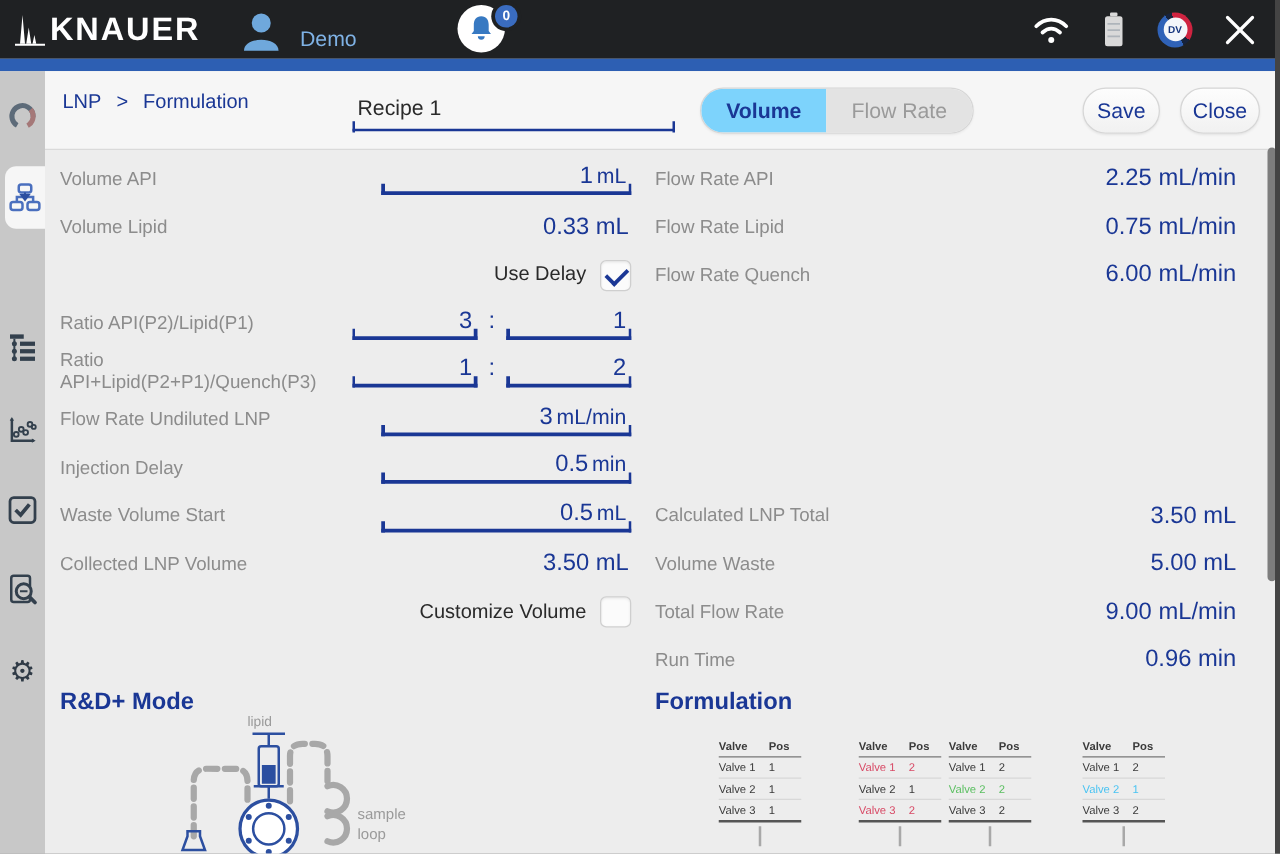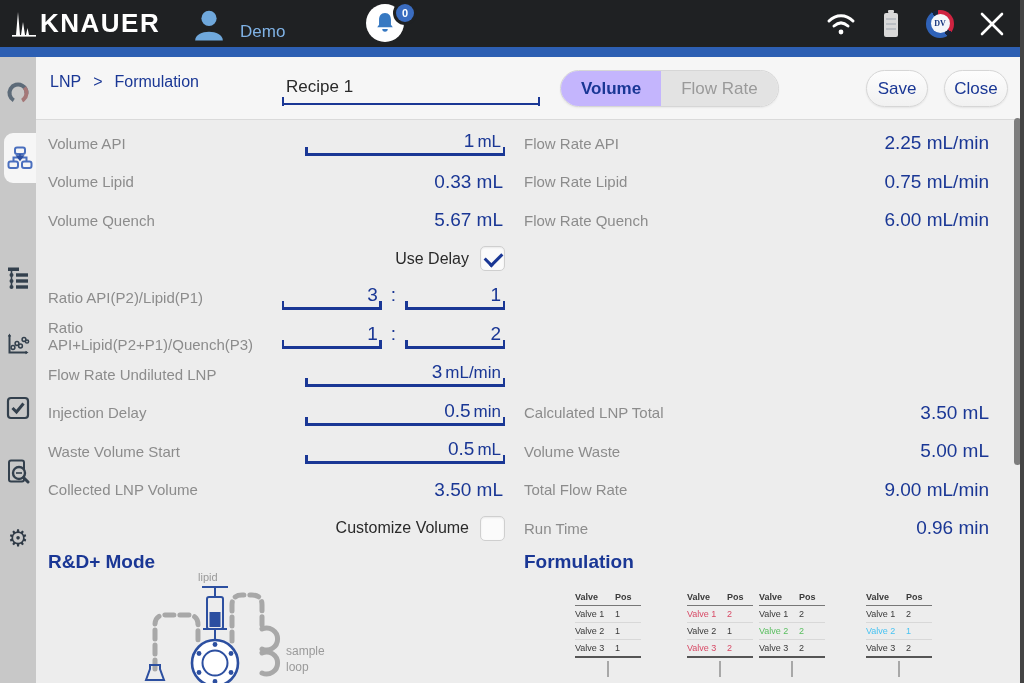--- a/index.html
+++ b/index.html
@@ -11,40 +11,40 @@
   .brand { position:absolute; left:12px; top:8px; display:flex; align-items:flex-end; gap:4px; }
   .brand-text { color:#fff; font-size:26px; font-weight:bold; letter-spacing:1.5px; line-height:30px; }
   .user-wrap { position:absolute; left:192px; top:6px; display:flex; align-items:flex-end; gap:14px; }
   .user-name { color:#7fb2e5; font-size:17px; }
   .bell-wrap { position:absolute; left:366px; top:4px; width:62px; height:40px; }
   .bell-circle { position:absolute; left:0; top:0; width:38px; height:38px; border-radius:50%; background:#fff; display:flex; align-items:center; justify-content:center; }
   .badge-outer { position:absolute; left:27px; top:-3px; width:24px; height:24px; border-radius:50%; background:#1f2123; display:flex; align-items:center; justify-content:center; }
   .badge-inner { width:18px; height:18px; border-radius:50%; background:#3a6cc0; color:#fff; font-size:11px; font-weight:bold; display:flex; align-items:center; justify-content:center; }
   .topbar-right { position:absolute; right:14px; top:0; height:47px; display:flex; align-items:center; gap:24px; }
   .dv-logo { width:28px; height:28px; border-radius:50%; background:conic-gradient(from 150deg, #2f62b8 0deg 175deg, #17233c 175deg 200deg, #cf2340 200deg 335deg, #17233c 335deg 360deg); display:flex; align-items:center; justify-content:center; }
-  .dv-inner { width:19px; height:19px; border-radius:50%; background:#f4f6fa; color:#16357e; font-size:8px; font-weight:bold; display:flex; align-items:center; justify-content:center;font-family:Liberation Serif, serif; }
+  .dv-inner { width:19px; height:19px; border-radius:50%; background:#f4f6fa; color:#16357e; font-size:8px; font-weight:bold; display:flex; align-items:center; justify-content:center; }
   .bluebar { position:absolute; top:47px; left:0; right:0; height:10px; background:#2d5fb3; }
 
   
   .sidebar { position:absolute; left:0; top:57px; width:36px; bottom:0; background:#c8c8c8; }
   .side-item { position:absolute; left:0; width:36px; height:44px; display:flex; align-items:center; justify-content:center; }
   .side-active { position:absolute; left:4px; right:0; top:76px; height:50px; background:#f6f6f6; border-radius:9px 0 0 9px; display:flex; align-items:center; justify-content:center; }
   .gear-glyph { font-family:"DejaVu Sans", sans-serif; font-size:23px; color:#2f3a46; line-height:1; }
 
   
   .main { position:absolute; left:36px; top:57px; width:988px; height:626px; background:#ededed; }
   .hdr { position:absolute; top:0; left:0; right:0; height:63px; background:#f6f6f6; border-bottom:1px solid #dadada; }
   .crumb { position:absolute; left:14px; top:16px; font-size:16px; color:#1a3795; display:flex; gap:12px; }
   .recipe-wrap { position:absolute; left:246px; top:14px; width:258px; height:34px; border-bottom:2.5px solid #1a3795; }
   .recipe-wrap::before, .recipe-wrap::after { content:''; position:absolute; bottom:-2.5px; width:2px; height:9px; background:#1a3795; }
   .recipe-wrap::before { left:0; } .recipe-wrap::after { right:0; }
   .recipe-input { width:100%; height:100%; border:none; outline:none; background:transparent; font-family:"Liberation Sans",sans-serif; font-size:17px; color:#2a2a2a; padding:0 4px; }
   .toggle { position:absolute; left:524px; top:13px; height:37px; display:flex; border:1px solid #d6d6d6; border-radius:19px; overflow:hidden; box-shadow:0 1px 2px rgba(0,0,0,0.06); }
   .tog-opt { display:flex; align-items:center; justify-content:center; padding:0 20px; font-size:17px; cursor:pointer; }
-  .tog-on  { background:#c4b5fd; color:#1a3795; font-weight:bold; }
+  .tog-on  { background:#7dd3fc; color:#1a3795; font-weight:bold; }
   .tog-off { background:#e3e3e3; color:#9a9a9a; }
   .pill-btn { position:absolute; top:13px; height:37px; border:1px solid #d6d6d6; border-radius:19px; background:linear-gradient(#fdfdfd,#f1f1f1); color:#1a3795; font-size:17px; display:flex; align-items:center; justify-content:center; cursor:pointer; box-shadow:0 1px 2px rgba(0,0,0,0.08); }
   .btn-save { right:96px; width:62px; }
   .btn-close { right:16px; width:64px; }
 
   
   .rows { position:absolute; top:67px; left:0; right:0; }
   .col-left  { position:absolute; left:12px;  top:0; width:457px; }
   .col-right { position:absolute; left:488px; top:0; width:467px; }
   .row { height:38.5px; display:flex; align-items:center; }
@@ -215,24 +215,20 @@
           <span class="lbl">Volume API</span>
           <div class="ufield">
             <span class="val">1</span>
             <span class="unit">mL</span>
           </div>
         </div>
         <div class="row">
           <span class="lbl">Volume Lipid</span>
           <span class="rofield">0.33 mL</span>
         </div>
-        <div class="row">
-          <span class="lbl">Volume Quench</span>
-          <span class="rofield">5.67 mL</span>
-        </div>
         <div class="row cb-row">
           <span class="cb-lbl">Use Delay</span>
           <div class="cb checked"></div>
         </div>
         <div class="row">
           <span class="lbl">Ratio API(P2)/Lipid(P1)</span>
           <div class="ratio-wrap">
             <div class="ufield">
               <span class="val">3</span>
             </div>

